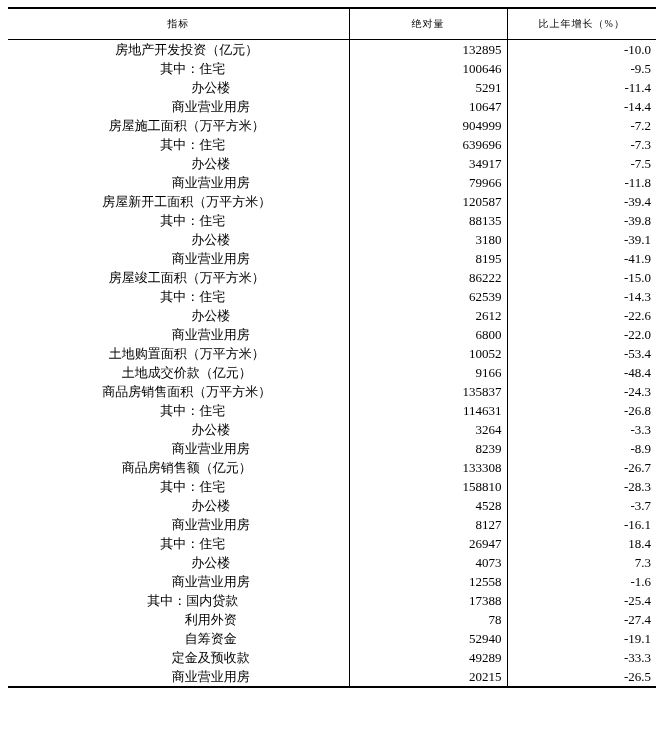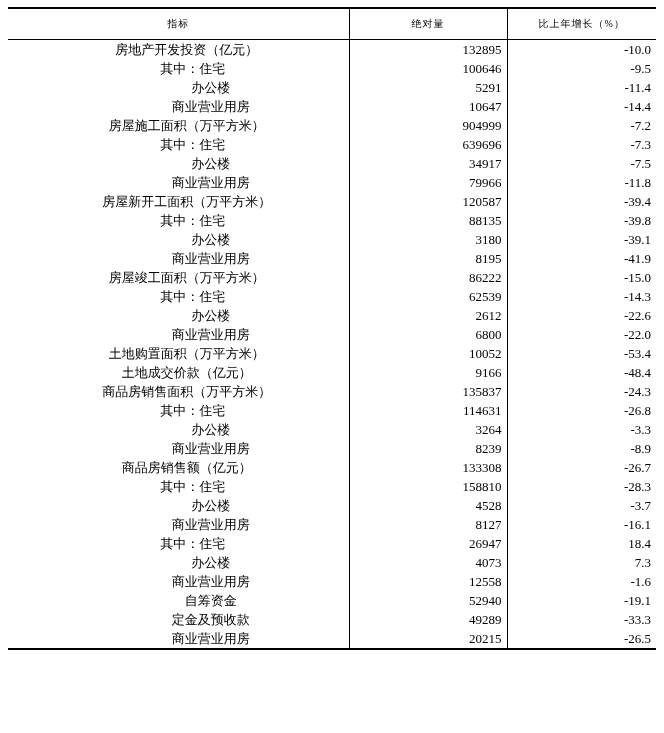--- a/index.html
+++ b/index.html
@@ -217,20 +217,30 @@
           <td class="c-ind ind2">办公楼</td>
           <td class="c-abs">4073</td>
           <td class="c-gro">7.3</td>
         </tr>
         <tr>
           <td class="c-ind ind2">商业营业用房</td>
           <td class="c-abs">12558</td>
           <td class="c-gro">-1.6</td>
         </tr>
         <tr>
+          <td class="c-ind ind1">其中：国内贷款</td>
+          <td class="c-abs">17388</td>
+          <td class="c-gro">-25.4</td>
+        </tr>
+        <tr>
+          <td class="c-ind ind2">利用外资</td>
+          <td class="c-abs">78</td>
+          <td class="c-gro">-27.4</td>
+        </tr>
+        <tr>
           <td class="c-ind ind2">自筹资金</td>
           <td class="c-abs">52940</td>
           <td class="c-gro">-19.1</td>
         </tr>
         <tr>
           <td class="c-ind ind2">定金及预收款</td>
           <td class="c-abs">49289</td>
           <td class="c-gro">-33.3</td>
         </tr>
         <tr>

